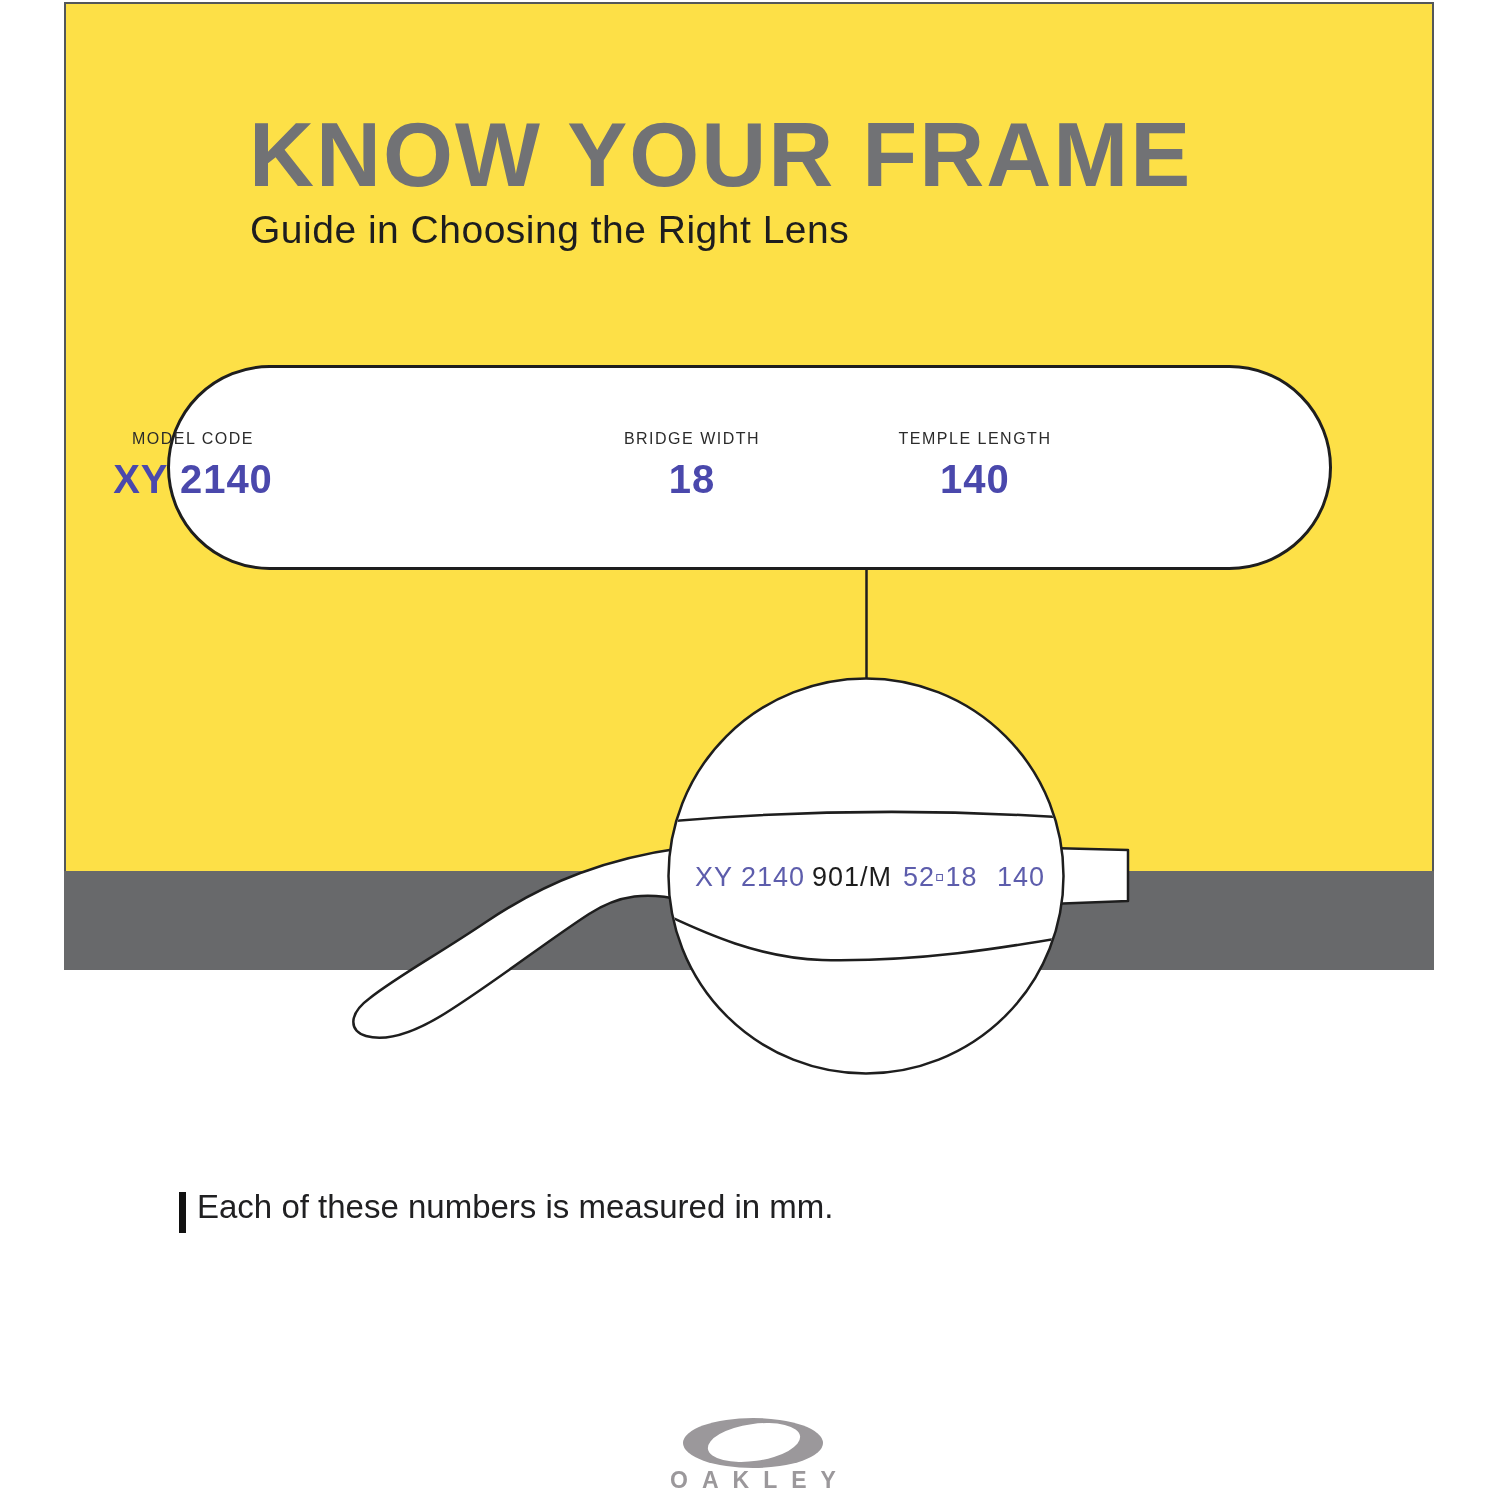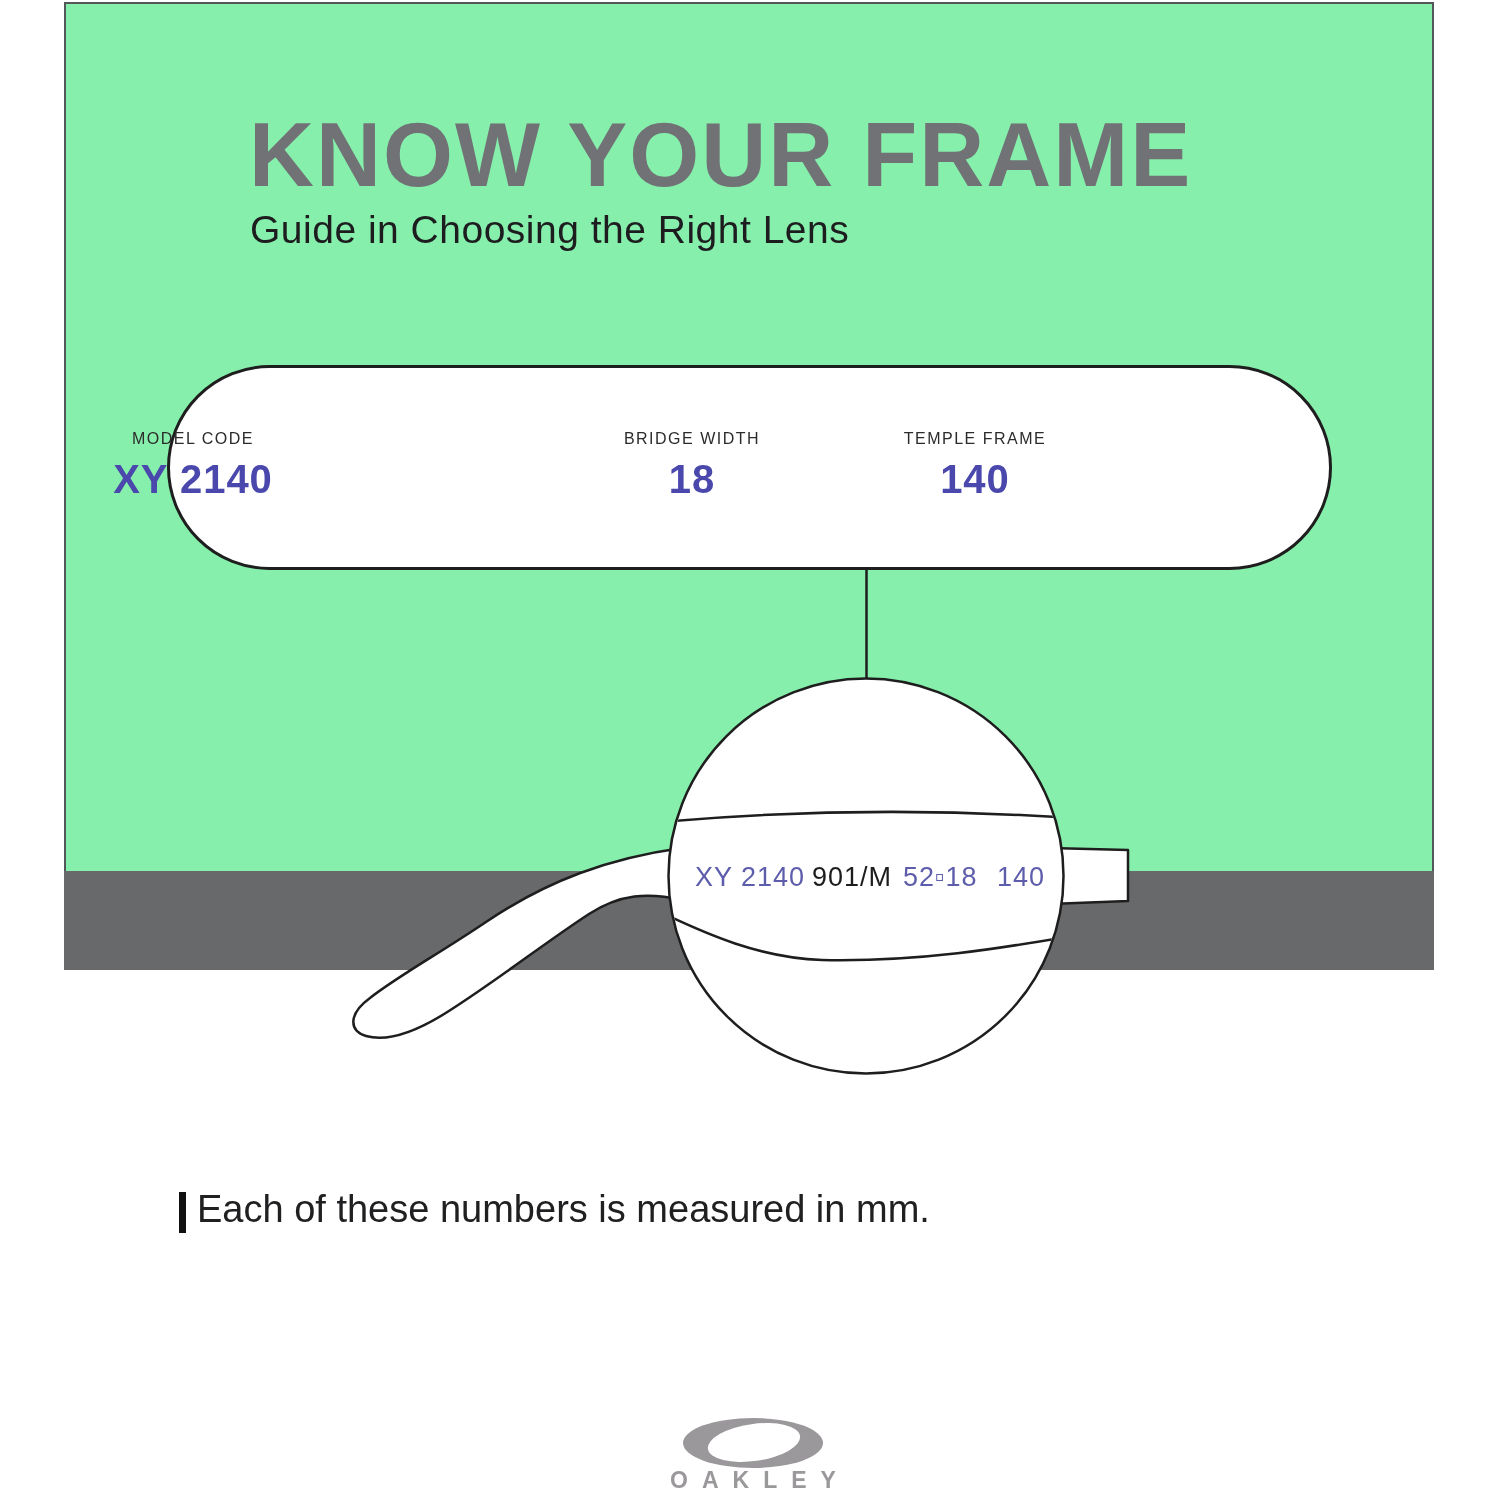--- a/index.html
+++ b/index.html
@@ -11,21 +11,21 @@
     background: #ffffff;
     font-family: "Liberation Sans", sans-serif;
     overflow: hidden;
   }
   
   #content-box {
     position: absolute;
     left: 64px; top: 2px;
     width: 1370px; height: 968px;
     border: 2px solid #53575a;
-    background: #86efac;
+    background: #fde047;
     text-decoration: underline;
   }
   .title {
     position: absolute;
     left: 183px; top: 100px;
     font-size: 90px;
     font-weight: 700;
     letter-spacing: 2px;
     color: #717275;
     white-space: nowrap;
@@ -92,21 +92,21 @@
     display: flex;
     align-items: flex-start;
   }
   .note-bar {
     width: 7px; height: 41px;
     background: #111111;
     margin-top: 4px;
   }
   .note-text {
     margin-left: 11px;
-    font-size: 38px;
+    font-size: 33px;
     font-weight: 400;
     color: #202022;
     white-space: nowrap;
   }
   
   .footer-band {
     position: absolute;
     left: -2px; bottom: -2px;
     width: 1370px; height: 99px;
     background: #68696b;
@@ -138,21 +138,21 @@
     <div class="pill" style="left:101px; top:361px;">
       <div class="pill-col col-1">
         <div class="pill-label">MODEL CODE</div>
         <div class="pill-value">XY 2140</div>
       </div>
       <div class="pill-col col-3">
         <div class="pill-label">BRIDGE WIDTH</div>
         <div class="pill-value">18</div>
       </div>
       <div class="pill-col col-4">
-        <div class="pill-label">TEMPLE FRAME</div>
+        <div class="pill-label">TEMPLE LENGTH</div>
         <div class="pill-value">140</div>
       </div>
     </div>
 
     <div class="note" style="left:113px; top:1184px;">
       <div class="note-bar"></div>
       <div class="note-text">Each of these numbers is measured in mm.</div>
     </div>
 
     <div class="footer-band"></div>

